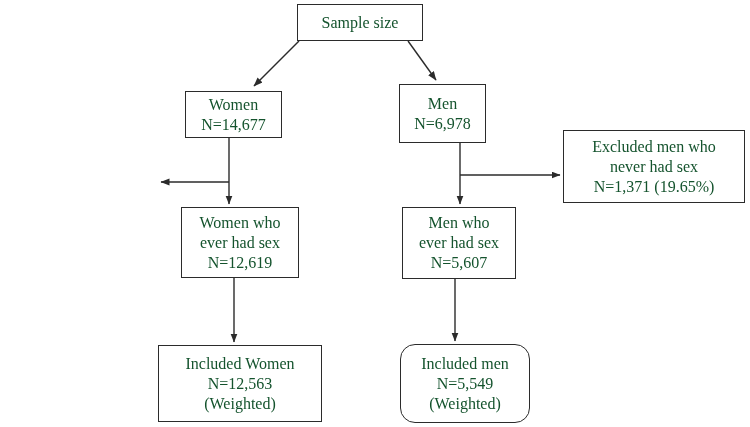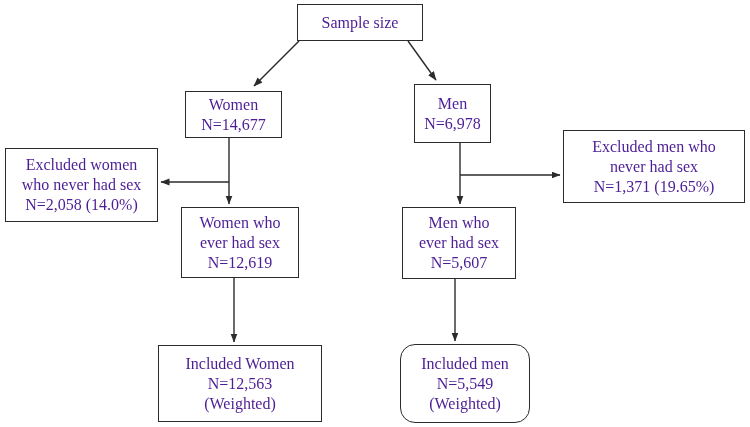--- a/index.html
+++ b/index.html
@@ -6,21 +6,21 @@
     margin: 0;
     padding: 0;
     background: #ffffff;
   }
   .canvas {
     position: relative;
     width: 750px;
     height: 427px;
     background: #ffffff;
     font-family: "Liberation Serif", "DejaVu Serif", serif;
-    color: #4c1d95;
+    color: #14532d;
     overflow: hidden;
   }
   .arrow-layer {
     position: absolute;
     left: 0;
     top: 0;
     width: 750px;
     height: 427px;
   }
   .arrow-layer line {
@@ -37,21 +37,21 @@
     justify-content: center;
     text-align: center;
     white-space: pre-line;
     font-size: 16px;
     line-height: 20px;
     padding: 2px 4px;
   }
   
   #n-sample      { left: 297px; top: 4px;   width: 126px; height: 37px; }
   #n-women       { left: 185px; top: 91px;  width: 97px;  height: 47px; }
-  #n-men         { left: 414px; top: 84px;  width: 77px;  height: 59px; }
+  #n-men         { left: 399px; top: 84px;  width: 87px;  height: 59px; }
   #n-excl-women  { left: 5px;   top: 148px; width: 153px; height: 74px; }
   #n-excl-men    { left: 563px; top: 130px; width: 182px; height: 73px; }
   #n-women-ever  { left: 175px; top: 207px; width: 118px; height: 71px; margin-left: 6px; }
   #n-men-ever    { left: 402px; top: 207px; width: 114px; height: 72px; }
   #n-incl-women  { left: 158px; top: 345px; width: 164px; height: 77px; }
   #n-incl-men    { left: 400px; top: 344px; width: 130px; height: 79px; border-radius: 15px; }
 </style>
 </head>
 <body>
 
@@ -74,23 +74,20 @@
   </svg>
 
   <div class="node" id="n-sample">Sample size</div>
 
   <div class="node" id="n-women">Women
 N=14,677</div>
 
   <div class="node" id="n-men">Men
 N=6,978</div>
 
-  <div class="node" id="n-excl-women">Excluded women
-who never had sex
-N=2,058 (14.0%)</div>
 
   <div class="node" id="n-excl-men">Excluded men who
 never had sex
 N=1,371 (19.65%)</div>
 
   <div class="node" id="n-women-ever">Women who
 ever had sex
 N=12,619</div>
 
   <div class="node" id="n-men-ever">Men who

